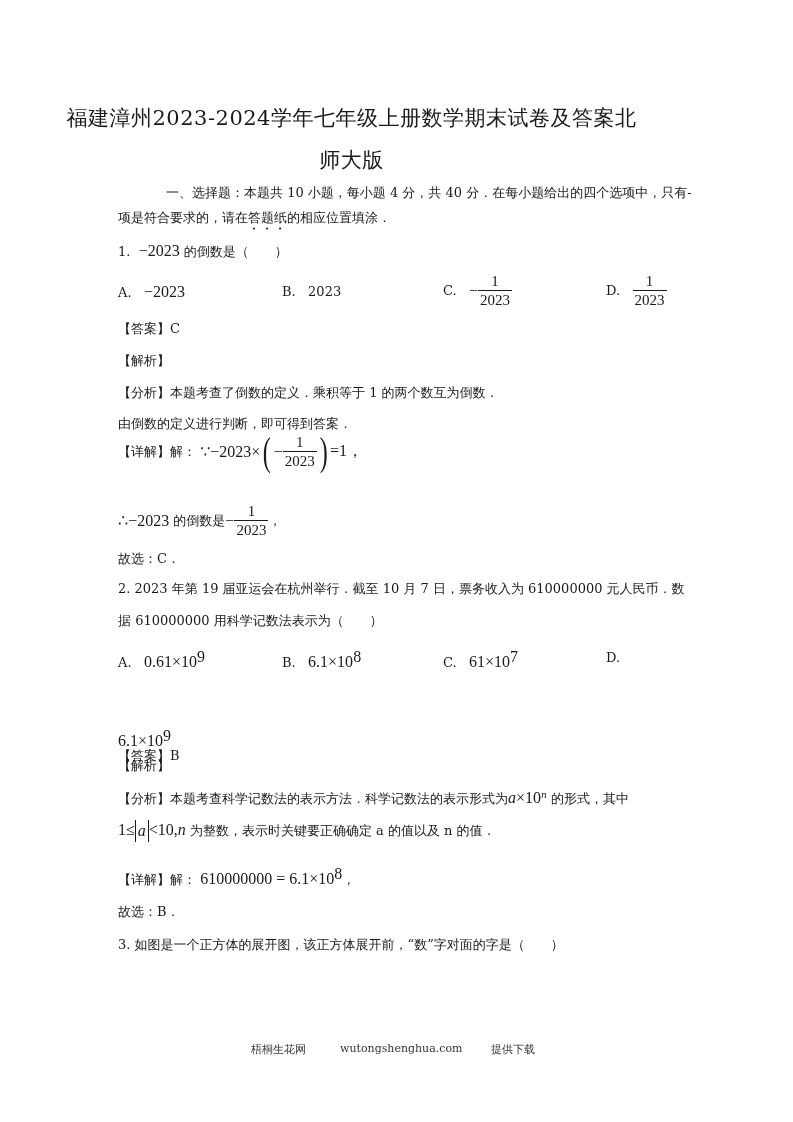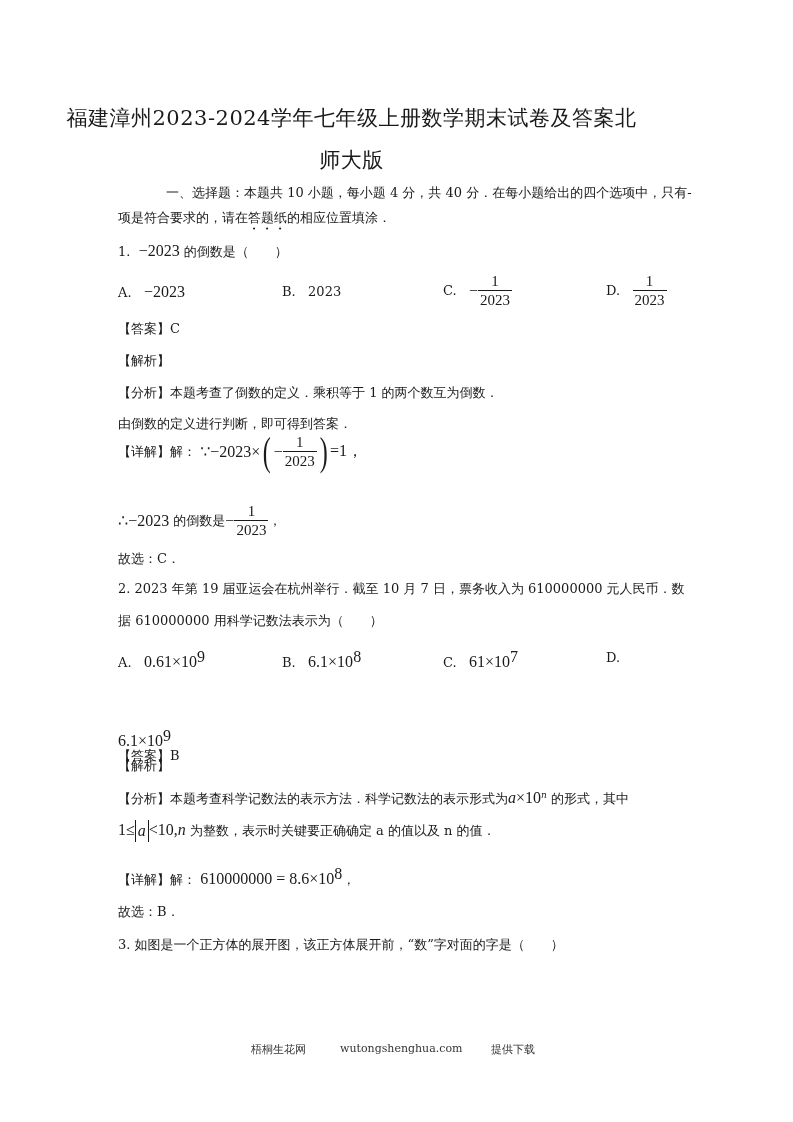--- a/index.html
+++ b/index.html
@@ -100,21 +100,21 @@
   <span>【分析】</span><span>本题考查科学记数法的表示方法．科学记数法的表示形式为</span><span class="math" style="font-style:italic;">a</span><span class="math">×10</span><sup style="font-style:italic;">n</sup>
   <span>的形式，其中</span>
 </div>
 <div class="abs line" style="top:820px;">
   <span class="math">1≤</span><span class="math abs-bar">a</span><span class="math">&lt;10,</span><span class="math" style="font-style:italic;">n</span>
   <span>为整数，表示时关键要正确确定 a 的值以及 n 的值．</span>
 </div>
 
 <div class="abs line" style="top:865px;">
   <span>【详解】</span><span>解：</span>
-  <span class="math">610000000 = 8.6×10</span><sup class="math">8</sup><span>，</span>
+  <span class="math">610000000 = 6.1×10</span><sup class="math">8</sup><span>，</span>
 </div>
 <div class="abs line" style="top:903px;">故选：B．</div>
 
 <div class="abs line" style="top:936px;">3.  如图是一个正方体的展开图，该正方体展开前，“数”字对面的字是（　　）</div>
 
 <div class="abs footer" style="top:1042px; left:251px;">梧桐生花网</div>
 <div class="abs footer url" style="top:1042px; left:340px;">wutongshenghua.com</div>
 <div class="abs footer" style="top:1042px; left:491px;">提供下载</div>
 
 </body></html>

